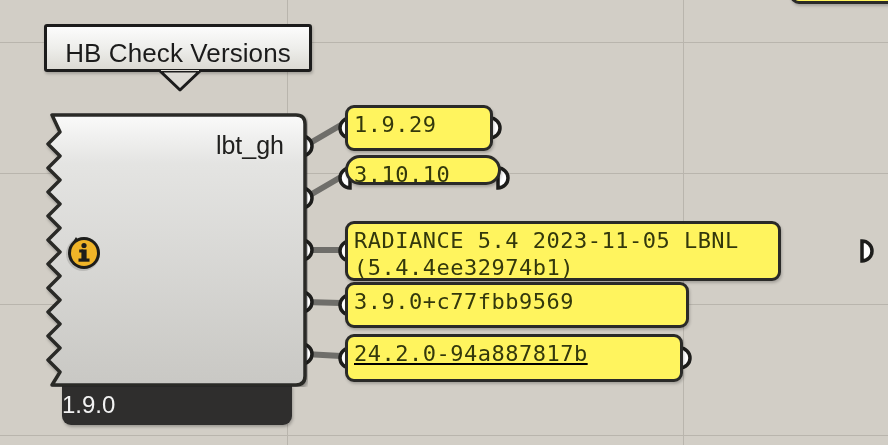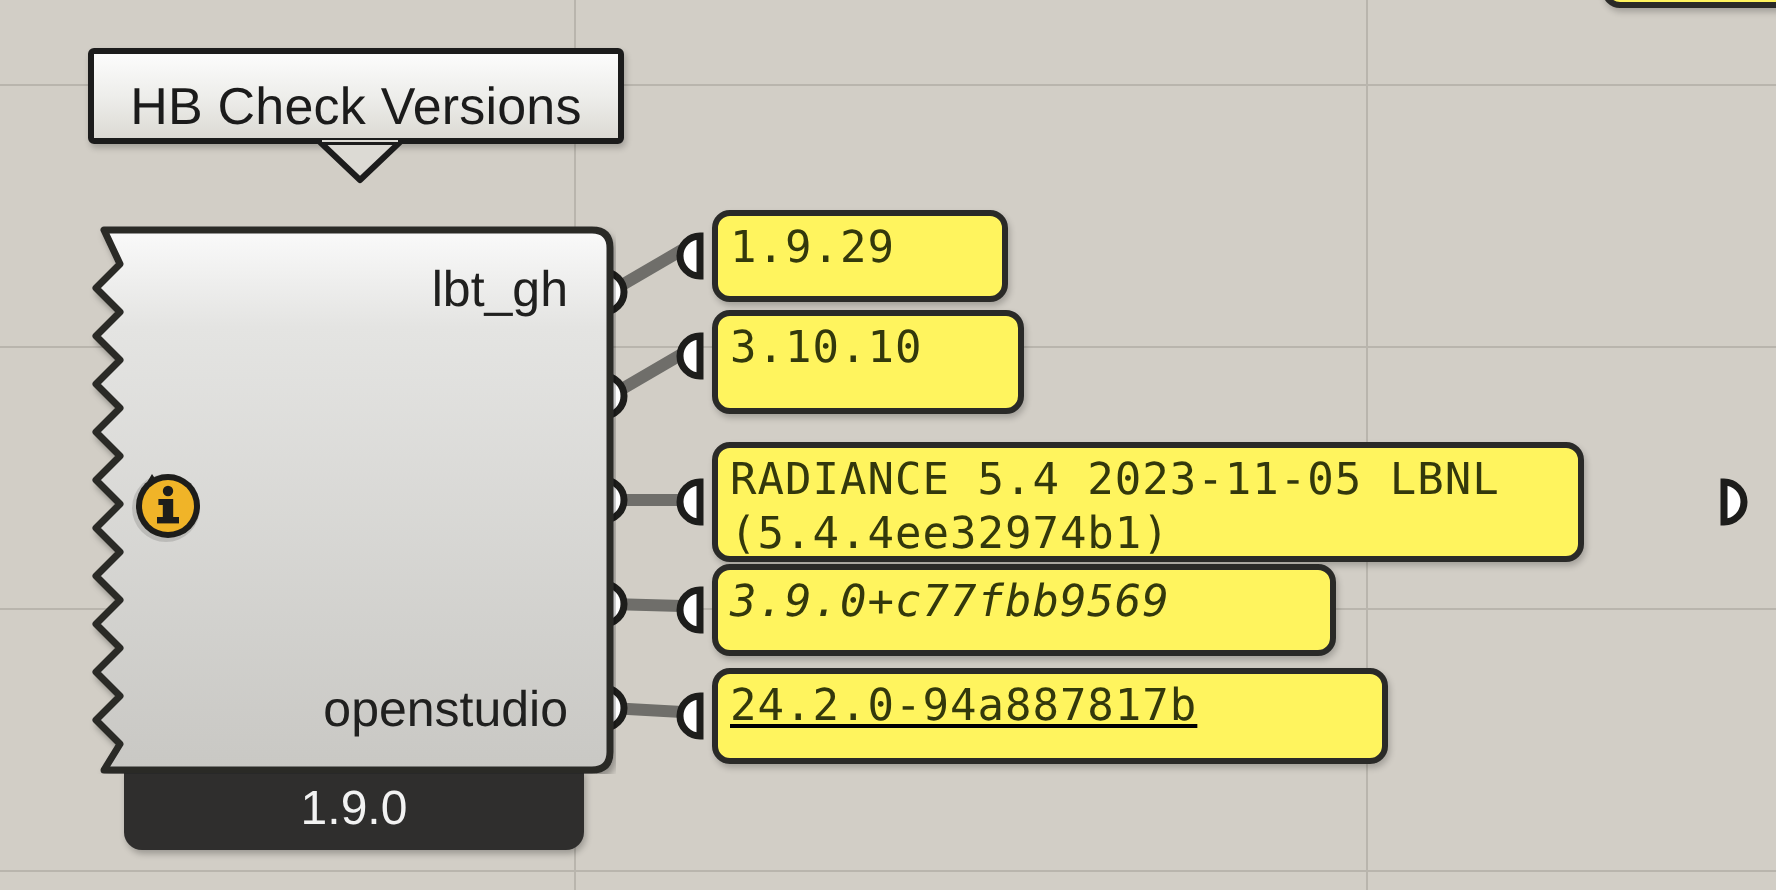--- a/index.html
+++ b/index.html
@@ -47,38 +47,37 @@
   }
   .param-label{font-size:25px;color:#20201f;white-space:nowrap;}
 
   
   #info-icon{position:absolute;left:24px;top:118px;width:44px;height:44px;z-index:7;}
 
   
   #version-badge{
     position:absolute;left:62px;top:385px;width:230px;height:40px;
     background:#2f2e2d;border-radius:0 0 9px 9px;
-    display:flex;align-items:center;justify-content:center;z-index:4;
+    display:flex;align-items:center;z-index:4;
     box-shadow:1px 2px 3px rgba(0,0,0,.25);
   }
   #version-text{font-size:24px;color:#f2f2f2;}
 
   
   #wires{position:absolute;left:0;top:0;z-index:3;}
 
   
   .panel{
     position:absolute;
     background:#fff45e;
     border:3px solid #2a2a28;
     border-radius:9px;
     box-sizing:border-box;
     z-index:5;
     box-shadow:1px 2px 3px rgba(0,0,0,.22);
-    margin-left:11px;
   }
   .panel-text{
     font-family:"DejaVu Sans Mono","Liberation Mono",monospace;
     font-size:22px;color:#33380c;
     padding:3px 0 0 6px;line-height:27px;white-space:pre;
     letter-spacing:.5px;
   }
   .port{
     position:absolute;width:20px;height:24px;z-index:4;
   }
@@ -122,23 +121,20 @@
       <path filter="url(#compShadow)" fill="url(#compGrad)" stroke="#2a2a28" stroke-width="3.5" stroke-linejoin="round" d="M14,2 L258,2 Q267,2 267,11 L267,263 Q267,272 258,272 L14,272
                L22,259 L10,247 L22,235 L10,223 L22,211 L10,199 L22,187 L10,175
                L22,163 L10,151 L22,139 L10,127 L22,115 L10,103 L22,91 L10,79
                L22,67 L10,55 L22,43 L10,31 L22,19 L14,2 Z"></path>
     </svg>
 
     <div id="comp-labels">
       <div class="param-row">
         <span class="param-label">lbt_gh</span>
       </div>
-      <div class="param-row">
-        <span class="param-label">openstudio</span>
-      </div>
     </div>
 
     <svg id="info-icon" viewBox="0 0 44 44">
       <circle cx="21" cy="23" r="17" fill="#000" opacity="0.13"></circle>
       <path d="M14,6 L18,12 L11,11 Z" fill="#1d1d1b"></path>
       <circle cx="22" cy="22" r="16" fill="#1d1d1b"></circle>
       <circle cx="22" cy="22" r="13" fill="#f0b428"></circle>
       <circle cx="22" cy="14.5" r="2.6" fill="#1d1d1b"></circle>
       <rect x="19.4" y="18.5" width="5.2" height="11" fill="#1d1d1b"></rect>
       <rect x="16.5" y="27.5" width="11" height="3.2" fill="#1d1d1b"></rect>
@@ -169,42 +165,42 @@
   <div class="panel" style="left:345px;top:105px;width:148px;height:46px;">
     <div class="panel-text">1.9.29</div>
   </div>
   <svg class="port" style="left:332px;top:116px" viewBox="0 0 20 24">
     <path d="M18,2 A10,10 0 0,0 18,22 Z" fill="#fff" stroke="#1d1d1b" stroke-width="3.5"></path>
   </svg>
   <svg class="port" style="left:488px;top:116px" viewBox="0 0 20 24">
     <path d="M2,2 A10,10 0 0,1 2,22 Z" fill="#fff" stroke="#1d1d1b" stroke-width="3.5"></path>
   </svg>
 
-  <div class="panel" style="left:345px;top:155px;width:156px;height:52px;">
+  <div class="panel" style="left:345px;top:155px;width:156px;height:30px;border-radius:16px;">
     <div class="panel-text">3.10.10</div>
   </div>
   <svg class="port" style="left:332px;top:166px" viewBox="0 0 20 24">
     <path d="M18,2 A10,10 0 0,0 18,22 Z" fill="#fff" stroke="#1d1d1b" stroke-width="3.5"></path>
   </svg>
   <svg class="port" style="left:496px;top:166px" viewBox="0 0 20 24">
     <path d="M2,2 A10,10 0 0,1 2,22 Z" fill="#fff" stroke="#1d1d1b" stroke-width="3.5"></path>
   </svg>
 
   <div class="panel" style="left:345px;top:221px;width:436px;height:60px;">
     <div class="panel-text">RADIANCE 5.4 2023-11-05 LBNL
 (5.4.4ee32974b1)</div>
   </div>
   <svg class="port" style="left:332px;top:239px" viewBox="0 0 20 24">
     <path d="M18,2 A10,10 0 0,0 18,22 Z" fill="#fff" stroke="#1d1d1b" stroke-width="3.5"></path>
   </svg>
   <svg class="port" style="left:860px;top:239px" viewBox="0 0 20 24">
     <path d="M2,2 A10,10 0 0,1 2,22 Z" fill="#fff" stroke="#1d1d1b" stroke-width="3.5"></path>
   </svg>
 
-  <div class="panel" style="left:345px;top:282px;width:312px;height:46px;font-style:italic;">
+  <div class="panel" style="left:345px;top:282px;width:344px;height:46px;">
     <div class="panel-text">3.9.0+c77fbb9569</div>
   </div>
   <svg class="port" style="left:332px;top:293px" viewBox="0 0 20 24">
     <path d="M18,2 A10,10 0 0,0 18,22 Z" fill="#fff" stroke="#1d1d1b" stroke-width="3.5"></path>
   </svg>
   <svg class="port" style="left:652px;top:293px" viewBox="0 0 20 24">
     <path d="M2,2 A10,10 0 0,1 2,22 Z" fill="#fff" stroke="#1d1d1b" stroke-width="3.5"></path>
   </svg>
 
   <div class="panel" style="left:345px;top:334px;width:338px;height:48px;text-decoration:underline;">

